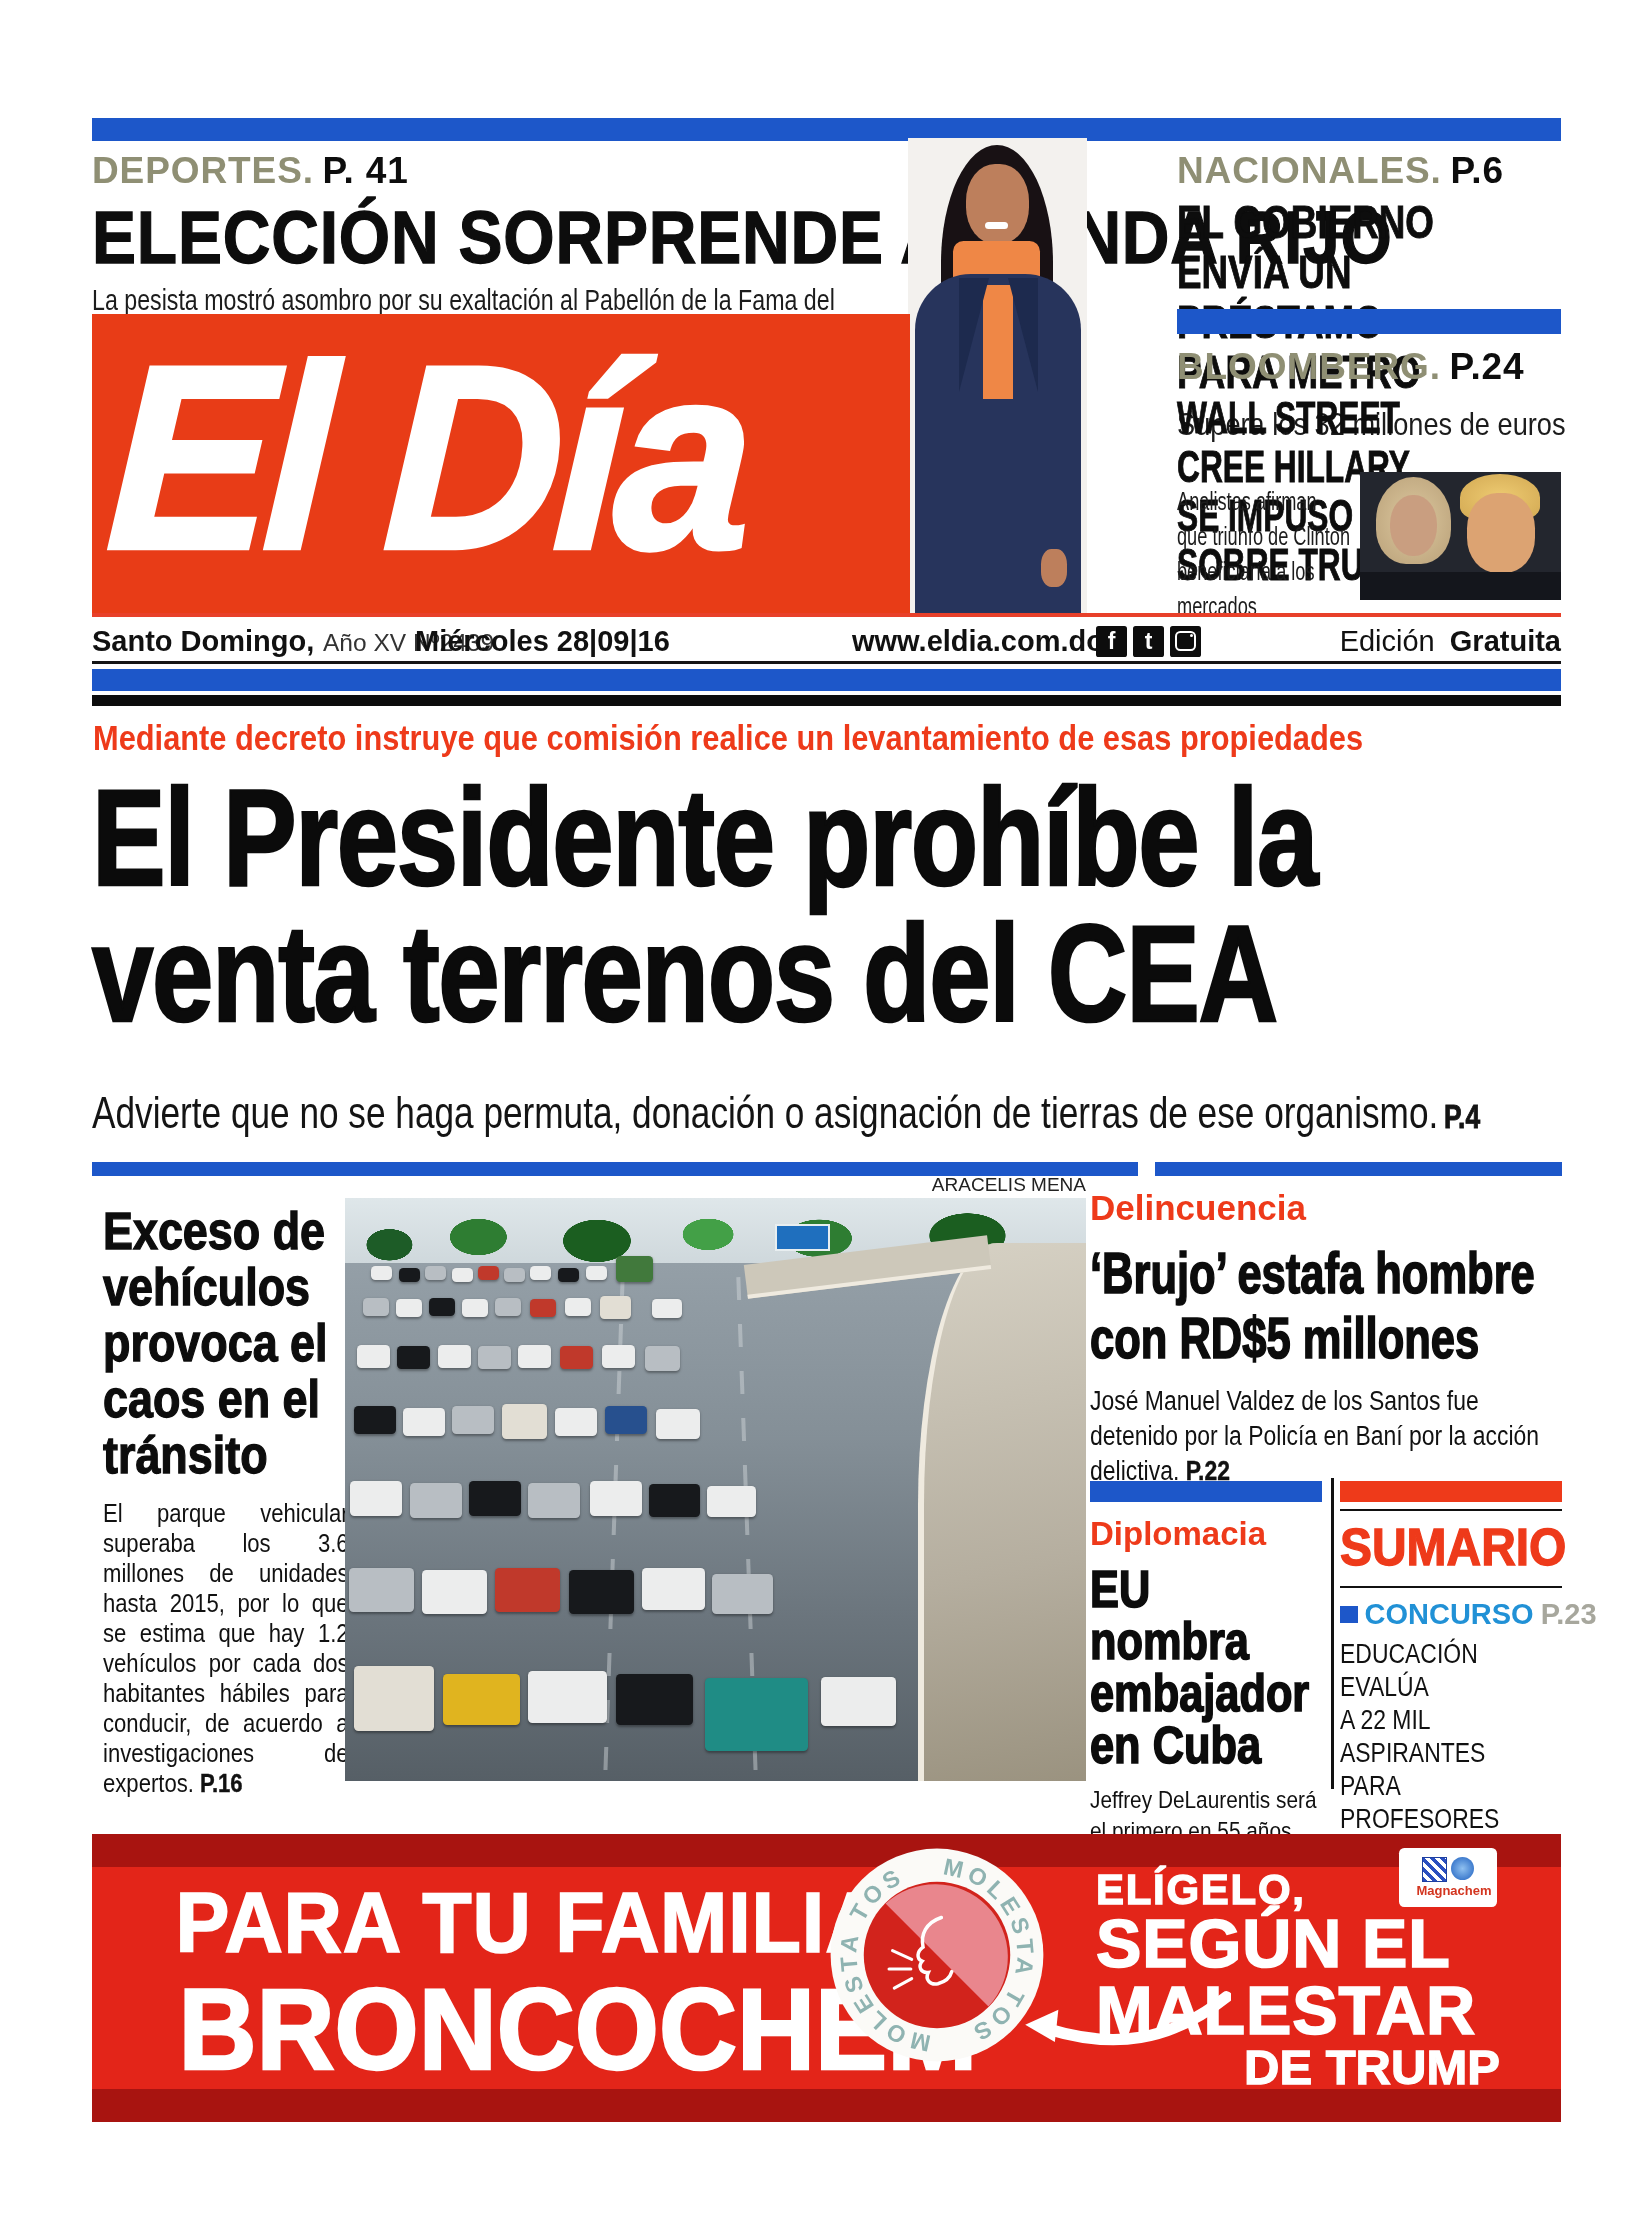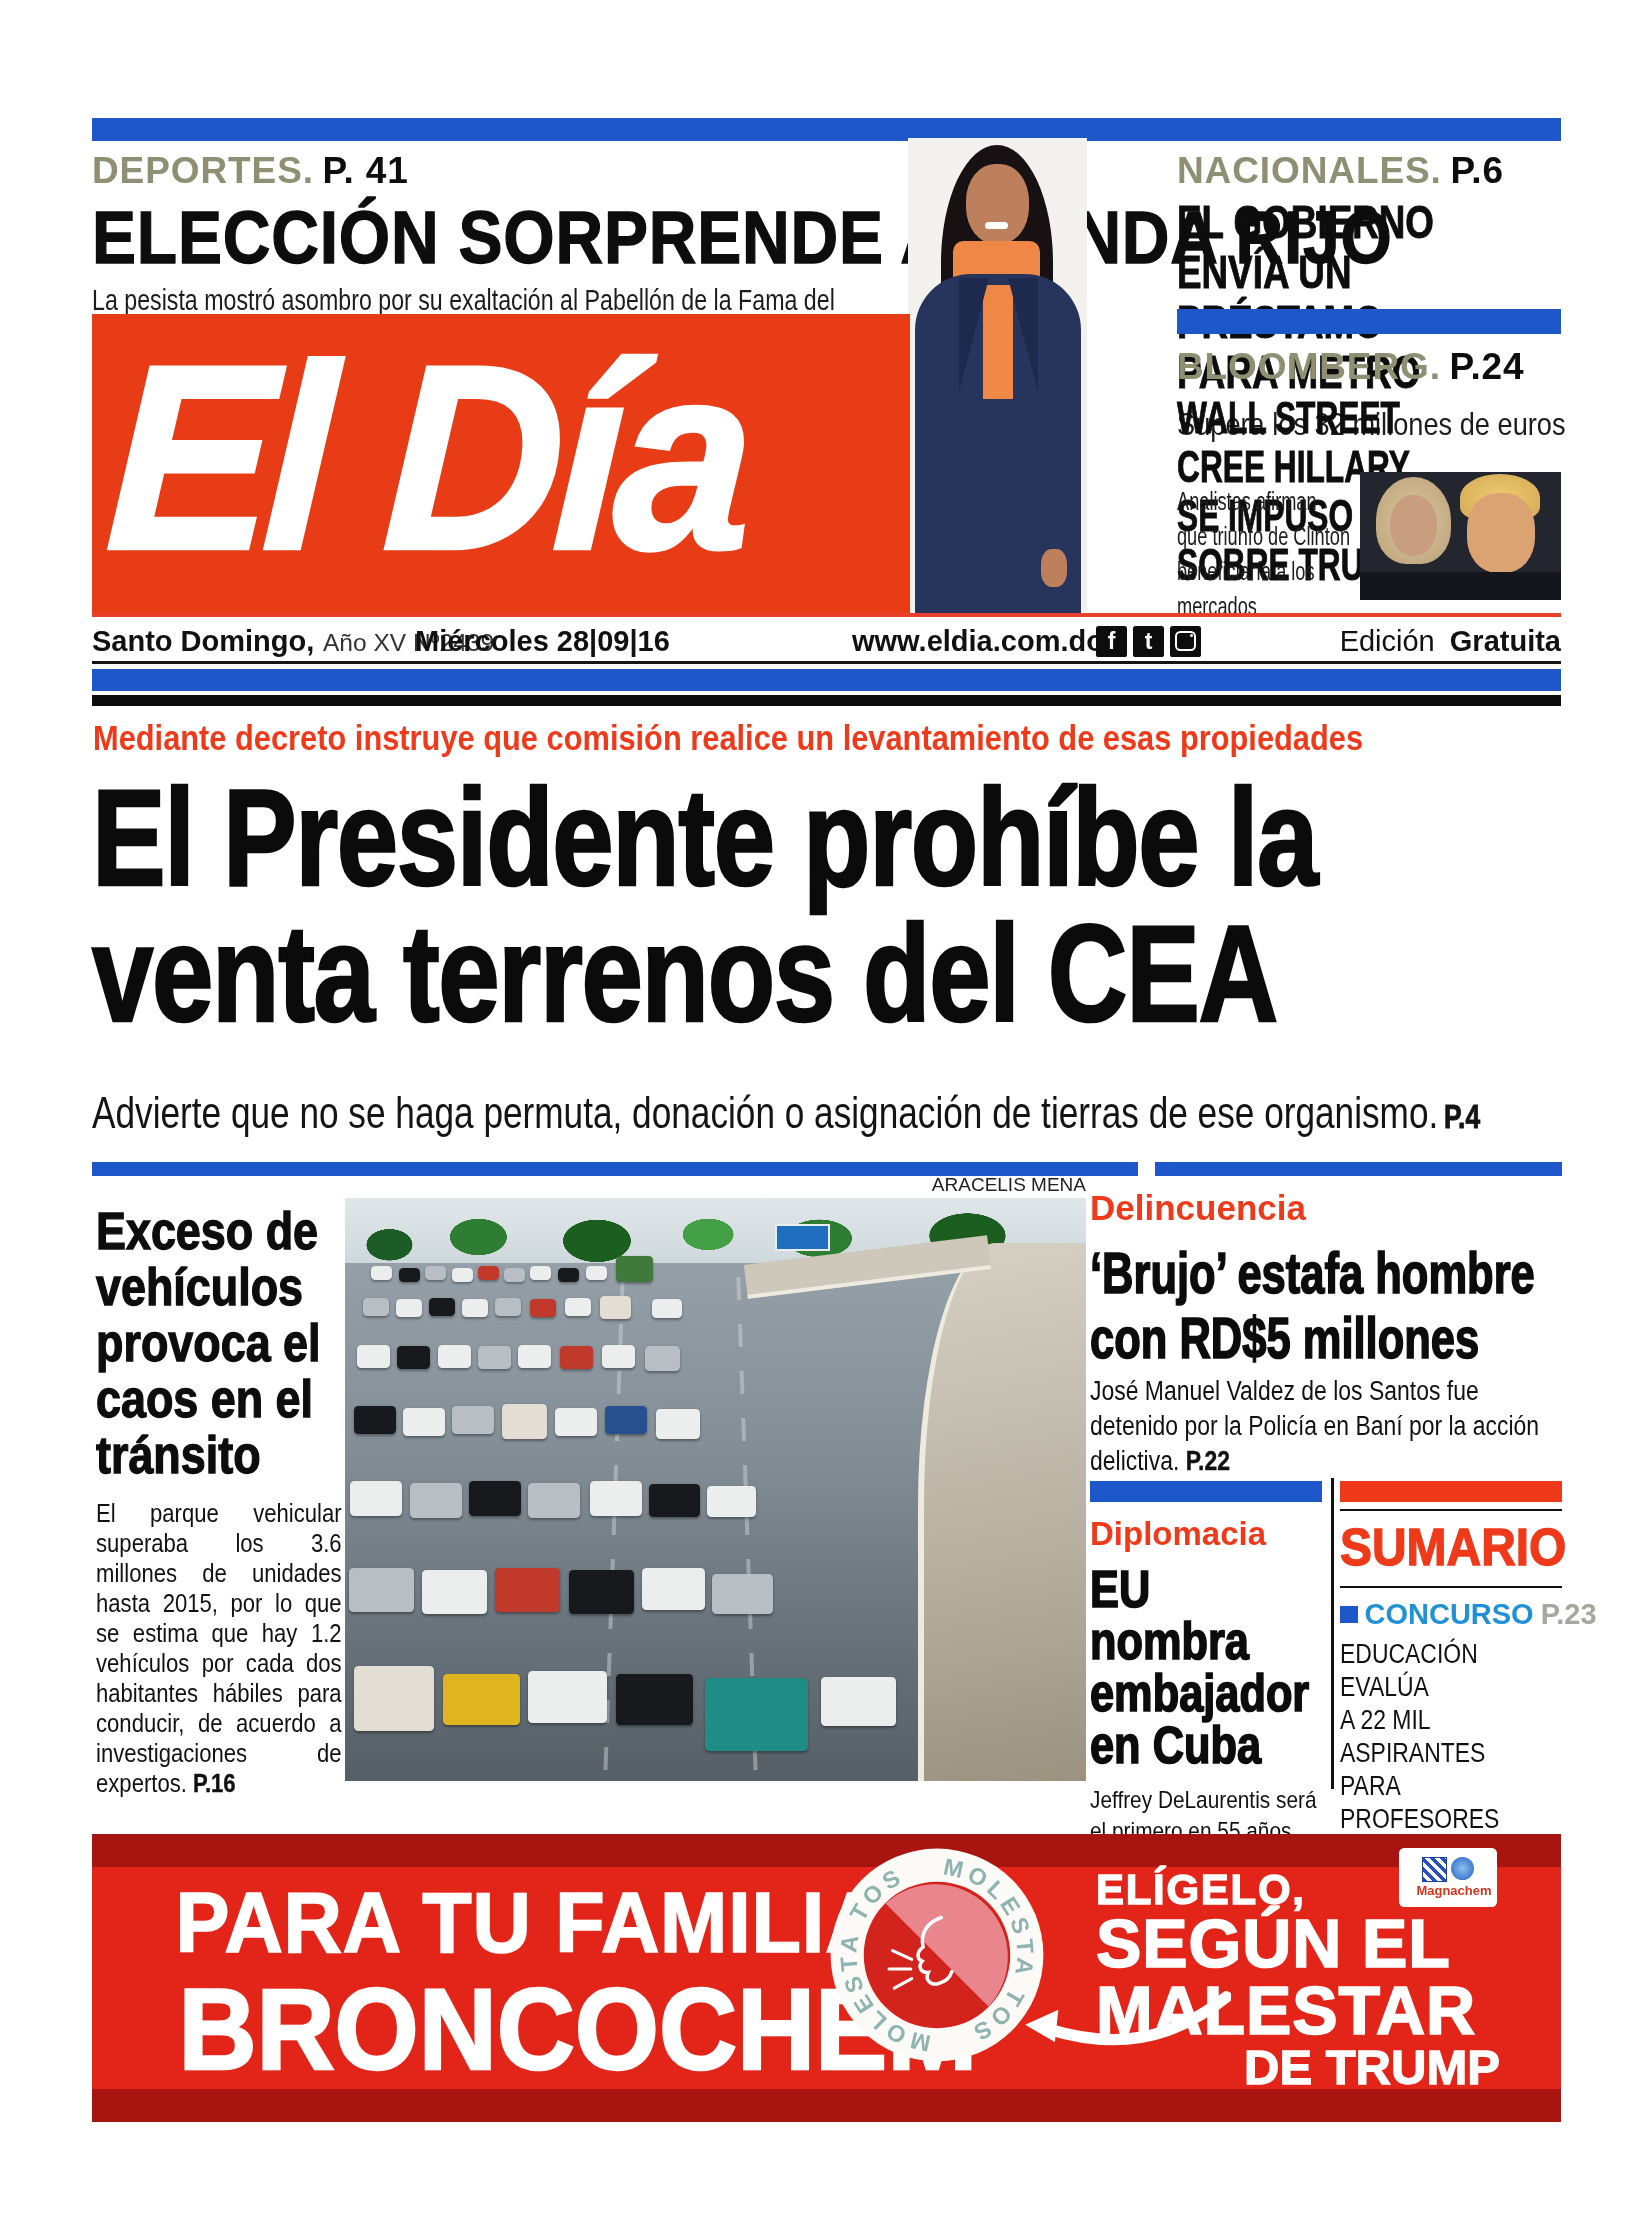--- a/index.html
+++ b/index.html
@@ -217,21 +217,21 @@
   <div class="abs mainhead nowrap" style="left:92px;top:769px;"><span class="cx80 preline">El Presidente prohíbe la
 venta terrenos del CEA</span></div>
   <div class="abs deck nowrap" style="left:92px;top:1088px;">
     <span class="cx80"><span>Advierte que no se haga permuta, donación o asignación de tierras de ese organismo.</span><span class="pnum">P.4</span></span>
   </div>
 
   <div class="abs bar-blue" style="left:92px;top:1162px;width:1046px;height:14px;"></div>
   <div class="abs bar-blue" style="left:1155px;top:1162px;width:407px;height:14px;"></div>
   <div class="abs credit" style="left:345px;top:1174px;">ARACELIS MENA</div>
 
-  <div class="abs" style="left:96px;top:1204px;width:253px;">
+  <div class="abs" style="left:103px;top:1204px;width:253px;">
     <div class="nowrap"><span class="cx88 ex-head" style="white-space:normal;">Exceso de vehículos provoca el caos en el tránsito</span></div>
     <div><span class="cx85 ex-body" style="white-space:normal;"><span>El parque vehicular superaba los 3.6 millones de unidades hasta 2015, por lo que se estima que hay 1.2 vehículos por cada dos habitantes hábiles para conducir, de acuerdo a investigaciones de expertos. </span><span class="pbold">P.16</span></span></div>
   </div>
 
   <div class="abs photo" style="left:345px;top:1198px;width:741px;height:583px;">
     <div class="road"></div>
     <div class="trees"></div>
     <div class="rsign"></div>
     <div class="lane" style="left:36%;transform:rotate(2deg);"></div>
     <div class="lane" style="left:54%;transform:rotate(-2deg);"></div>
@@ -291,21 +291,21 @@
         <div class="car" style="left: 271px; top: 476px; width: 77px; height: 51px; background: rgb(23, 25, 28);"></div>
         <div class="car" style="left: 360px; top: 480px; width: 103px; height: 73px; background: rgb(31, 140, 133);"></div>
         <div class="car" style="left: 476px; top: 479px; width: 75px; height: 49px; background: rgb(236, 237, 237);"></div>
       </div>
   </div>
 
   <div class="abs" style="left:1090px;top:1188px;width:472px;">
     <div class="catlabel">Delincuencia</div>
     <div class="nowrap" style="margin-top:12.2px;"><span class="cx75 preline brujo-head">‘Brujo’ estafa hombre
 con RD$5 millones</span></div>
-    <div style="margin-top:4px;"><span class="cx85 brujo-body" style="white-space:normal;"><span>José Manuel Valdez de los Santos fue detenido por la Policía en Baní por la acción delictiva. </span><span class="pbold">P.22</span></span></div>
+    <div style="margin-top:14px;"><span class="cx85 brujo-body" style="white-space:normal;"><span>José Manuel Valdez de los Santos fue detenido por la Policía en Baní por la acción delictiva. </span><span class="pbold">P.22</span></span></div>
   </div>
 
   <div class="abs bar-blue" style="left:1090px;top:1481px;width:232px;height:21px;"></div>
   <div class="abs bar-orange" style="left:1340px;top:1481px;width:222px;height:21px;"></div>
   <div class="abs vr" style="left:1331px;top:1478px;width:2.6px;height:311px;"></div>
 
   <div class="abs" style="left:1090px;top:1515px;width:232px;">
     <div class="catlabel" style="font-size:33px;">Diplomacia</div>
     <div class="nowrap" style="margin-top:10.5px;"><span class="cx85 preline diplo-head">EU nombra
 embajador

